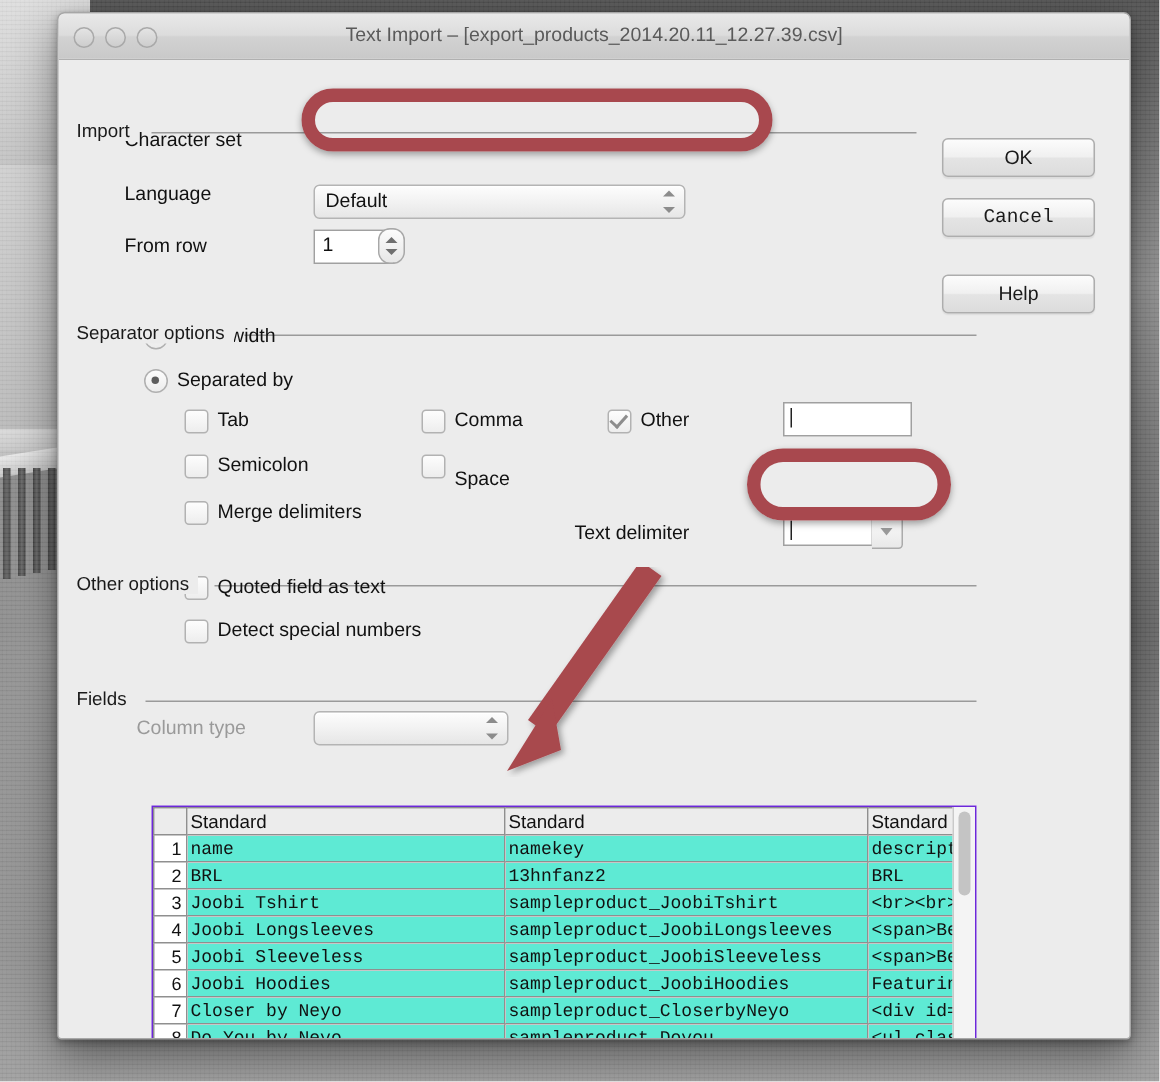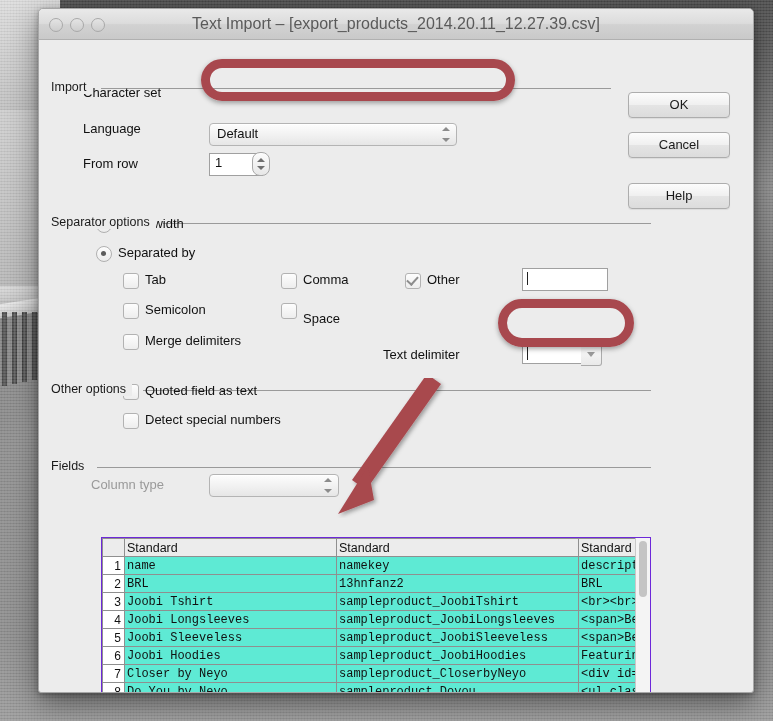--- a/index.html
+++ b/index.html
@@ -53,21 +53,21 @@
     border-radius: 4px 4px 0 0;
   }
   .traffic {
     position:absolute; top:9px; width:12px; height:12px; border-radius:50%;
     background: linear-gradient(180deg,#e4e4e4,#cdcdcd);
     border:1px solid #a9a9a9;
   }
   .traffic.c1{ left:10px; } .traffic.c2{ left:31px; } .traffic.c3{ left:52px; }
   #title-text {
     position:absolute; left:0; right:0; top:6px; text-align:center;
-    font-size: 16px; color:#5a5a5a;
+    font-size: 13px; color:#5a5a5a;
   }
 
   #content { position:relative; padding: 0; height: 652px; }
 
   
   .group { position:absolute; }
   .group-label {
     position:absolute; font-size:12.5px; color:#1a1a1a; background:#ececec;
     padding-right:6px; top:-8px; left:0; z-index:2;
   }
@@ -199,21 +199,21 @@
     <div id="titlebar">
       <span class="traffic c1"></span>
       <span class="traffic c2"></span>
       <span class="traffic c3"></span>
       <div id="title-text">Text Import – [export_products_2014.20.11_12.27.39.csv]</div>
     </div>
 
     <div id="content">
 
       <div class="btn" style="left:589px; top:52px;">OK</div>
-      <div class="btn" style="left:589px; top:92px;">Cancel</div>
+      <div class="btn" style="left:589px; top:92px;font-family:Liberation Mono, monospace;">Cancel</div>
       <div class="btn" style="left:589px; top:132px;margin-top:11px;">Help</div>
 
       <div class="group" style="left:12px; top:48px; width:560px;">
         <span class="group-label">Import</span>
         <span class="group-rule" style="left:50px; width:510px;"></span>
       </div>
 
       <span class="lbl" style="left:44px; top:45px;">Character set</span>
 
       <span class="lbl" style="left:44px; top:81px;">Language</span>

